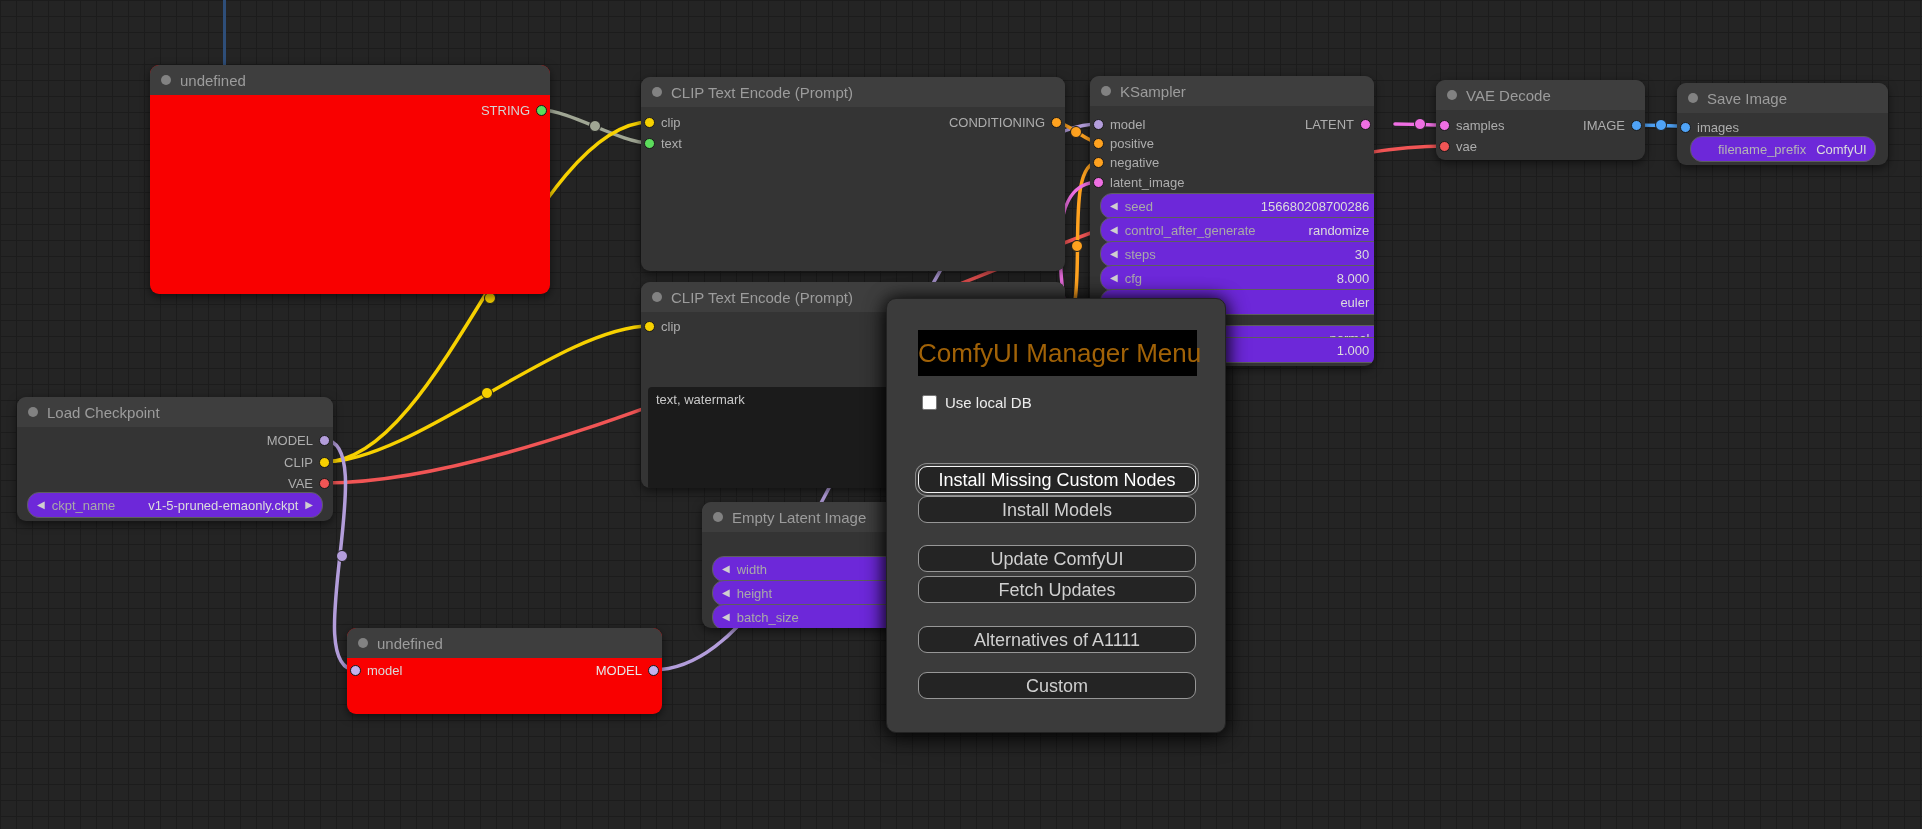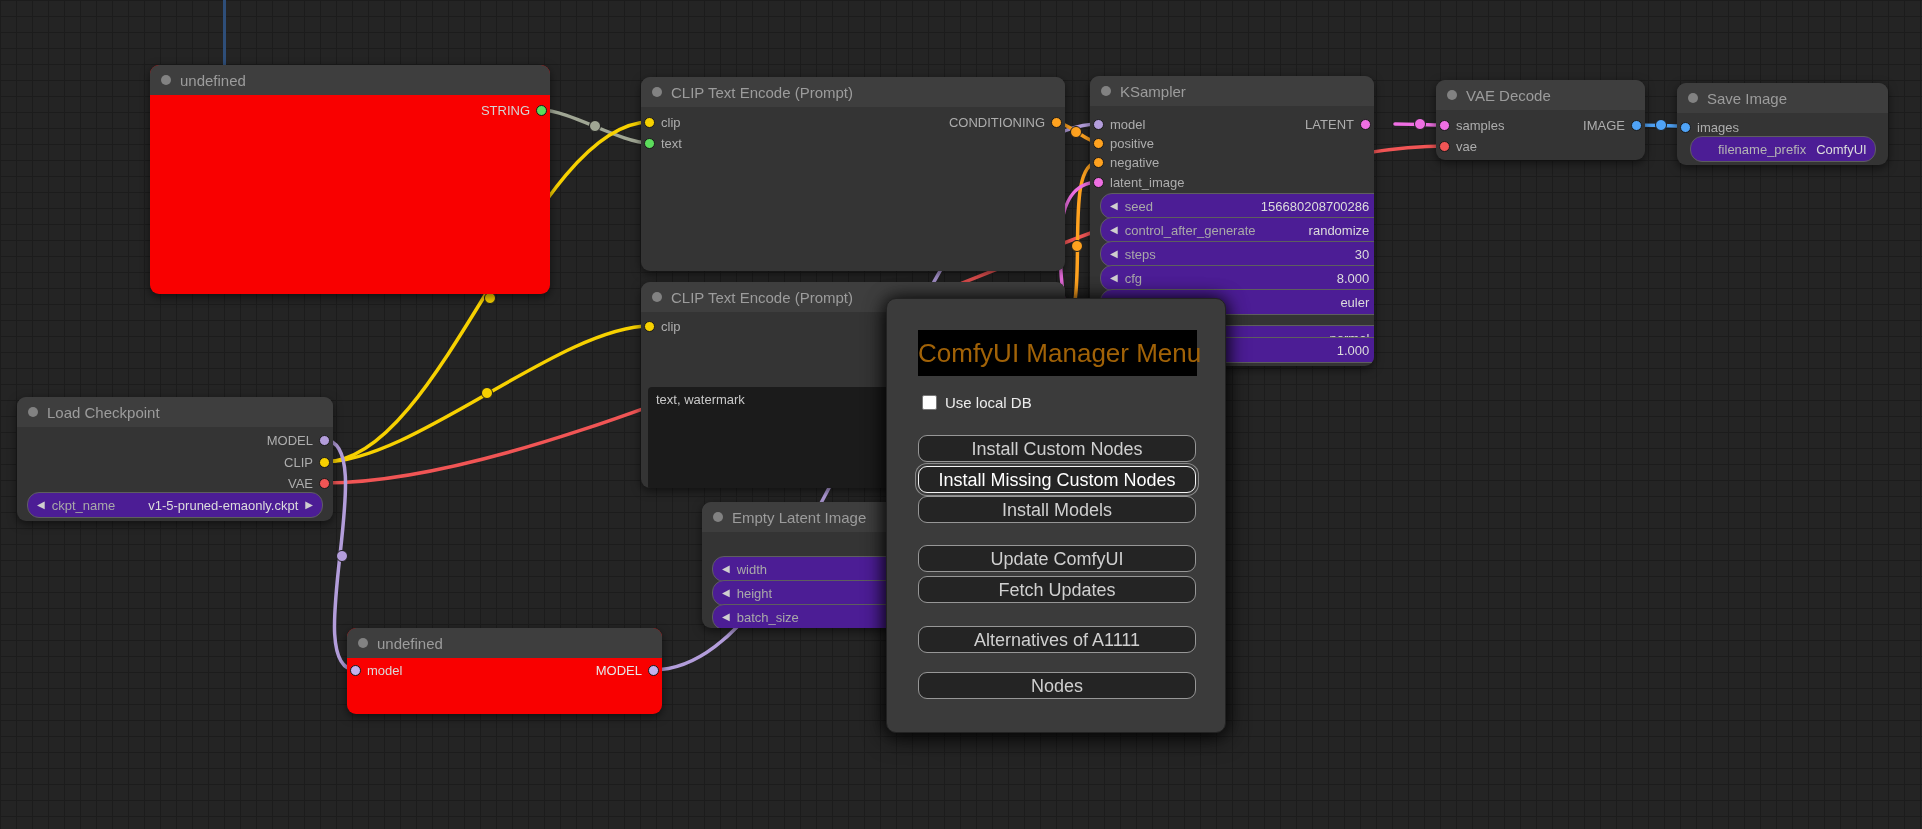--- a/index.html
+++ b/index.html
@@ -18,21 +18,21 @@
     padding:0 11px;color:#9c9c9c;font-size:15px;}
   .tdot{width:10px;height:10px;border-radius:50%;background:#828282;flex:0 0 auto;}
   .slot{position:absolute;left:0;right:0;height:20px;display:flex;align-items:center;}
   .slot .port{position:absolute;left:3px;width:11px;height:11px;border-radius:50%;
     border:1px solid #1a1a1a;box-sizing:border-box;}
   .slot .slabel{margin-left:20px;font-size:13px;color:#adadad;white-space:nowrap;}
   .slot.out{justify-content:flex-end;}
   .slot.out .port{left:auto;right:3px;}
   .slot.out .slabel{margin:0 20px 0 0;}
   .red .slot .slabel{color:#dadada;}
-  .widget{position:absolute;height:22px;background:#4c1d95;border:1px solid #5e5e5e;
+  .widget{position:absolute;height:22px;background:#6d28d9;border:1px solid #5e5e5e;
     border-radius:12px;display:flex;align-items:center;box-sizing:border-box;
     padding:12px 9px;font-size:13px;white-space:nowrap;overflow:hidden;}
   .widget .arrow{color:#cfcfcf;font-size:10px;line-height:22px;}
   .widget .wlabel{margin-left:7px;color:#a9a9a9;}
   .widget .wvalue{margin-left:auto;padding-left:10px;margin-right:7px;color:#dcdcdc;}
   .widget.noarrow .wlabel{margin-left:18px;color:#b5b5b5;}
   .widget.noarrow .wvalue{margin-right:16px;}
   .prompt-box{position:absolute;background:#1b1b1b;border-radius:4px;color:#c9c9c9;
     font-size:13px;padding:5px 8px;box-sizing:border-box;}
   
@@ -286,22 +286,21 @@
     <div class="slot out" style="top:32px">
       <span class="slabel" style="color:#e6e6e6">MODEL</span>
       <span class="port" style="background:#c3b1ee"></span>
     </div>
   </div>
 
   <div class="dialog">
     <div class="dlg-title">ComfyUI Manager Menu</div>
     <span class="dlg-check"></span>
     <span class="dlg-check-label">Use local DB</span>
-    <button class="dlg-btn" style="top:136px">Install Custom Nodes</button>
     <button class="dlg-btn hl" style="top:167px">Install Missing Custom Nodes</button>
     <button class="dlg-btn" style="top:197px">Install Models</button>
     <button class="dlg-btn" style="top:246px">Update ComfyUI</button>
     <button class="dlg-btn" style="top:277px">Fetch Updates</button>
     <button class="dlg-btn" style="top:327px">Alternatives of A1111</button>
-    <button class="dlg-btn" style="top:373px">Nodes</button>
+    <button class="dlg-btn" style="top:373px">Custom</button>
   </div>
 
 </div>
 
 </body></html>

